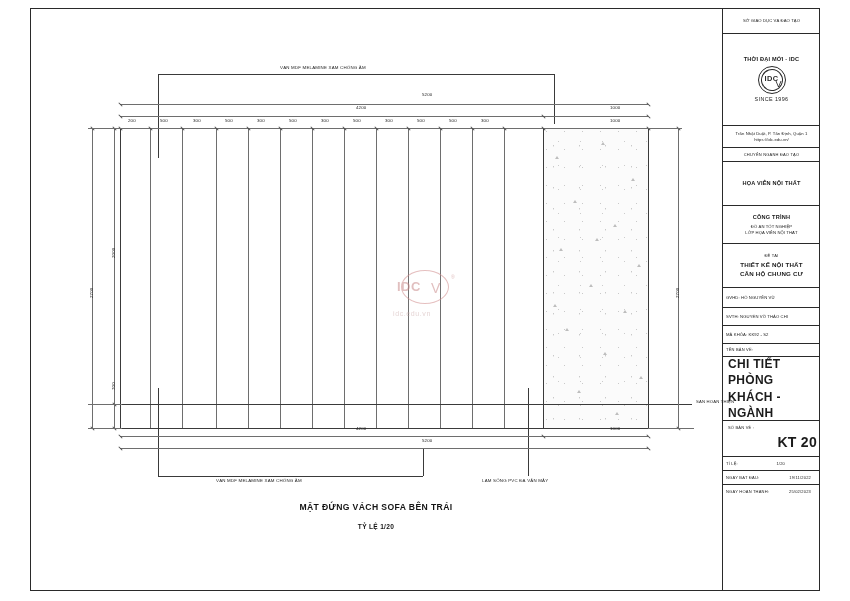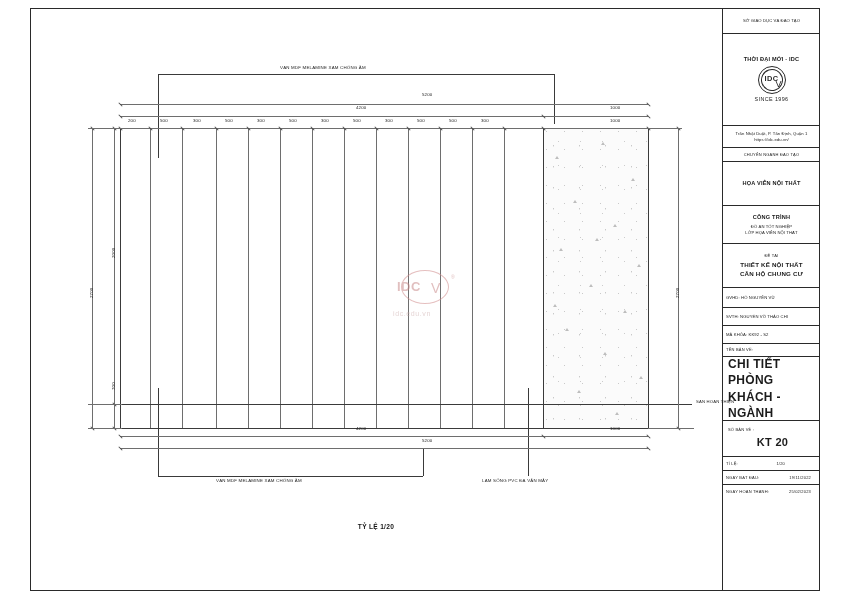--- a/index.html
+++ b/index.html
@@ -374,20 +374,21 @@
     <div class="note" style="left:452px; top:470px;">LAM SÓNG PVC ĐÁ VÂN MÂY</div>
 
     <div class="wm">
       <div class="wm-ell"></div>
       <div class="wm-txt">IDC</div>
       <div class="wm-v">V</div>
       <div class="wm-r">®</div>
       <div class="wm-sub">idc.edu.vn</div>
     </div>
 
+    <div class="caption">MẶT ĐỨNG VÁCH SOFA BÊN TRÁI</div>
     <div class="caption2">TỶ LỆ 1/20</div>
   </div>
 
   <div class="titleblock">
 
     <div class="tb-cell" style="height:26px;">
       <div class="tb-small">SỞ GIÁO DỤC VÀ ĐÀO TẠO</div>
     </div>
 
     <div class="tb-cell" style="height:92px;">
@@ -442,21 +443,21 @@
       <div class="tb-lab">TÊN BẢN VẼ:</div>
     </div>
 
     <div class="tb-cell tb-left" style="height:64px;justify-content:center;padding-left:5px;">
       <div class="tb-big">CHI TIẾT PHÒNG</div>
       <div class="tb-big">KHÁCH - NGÀNH</div>
     </div>
 
     <div class="tb-cell tb-left" style="height:36px;justify-content:center;padding-left:5px;">
       <div class="tb-lab">SỐ BẢN VẼ :</div>
-      <div class="tb-big" style="width:100%;text-align:center;font-size:11px;margin-top:2px;">KT 20</div>
+      <div class="tb-big" style="width:100%;text-align:right;font-size:14px;margin-top:2px;">KT 20</div>
     </div>
 
     <div class="tb-cell tb-left" style="height:14px;">
       <div class="tb-row">
         <span class="tb-lab">TỈ LỆ:</span>
         <span class="tb-lab" style="margin-right:32px;">1/20</span>
       </div>
     </div>
 
     <div class="tb-cell tb-left" style="height:14px;">

